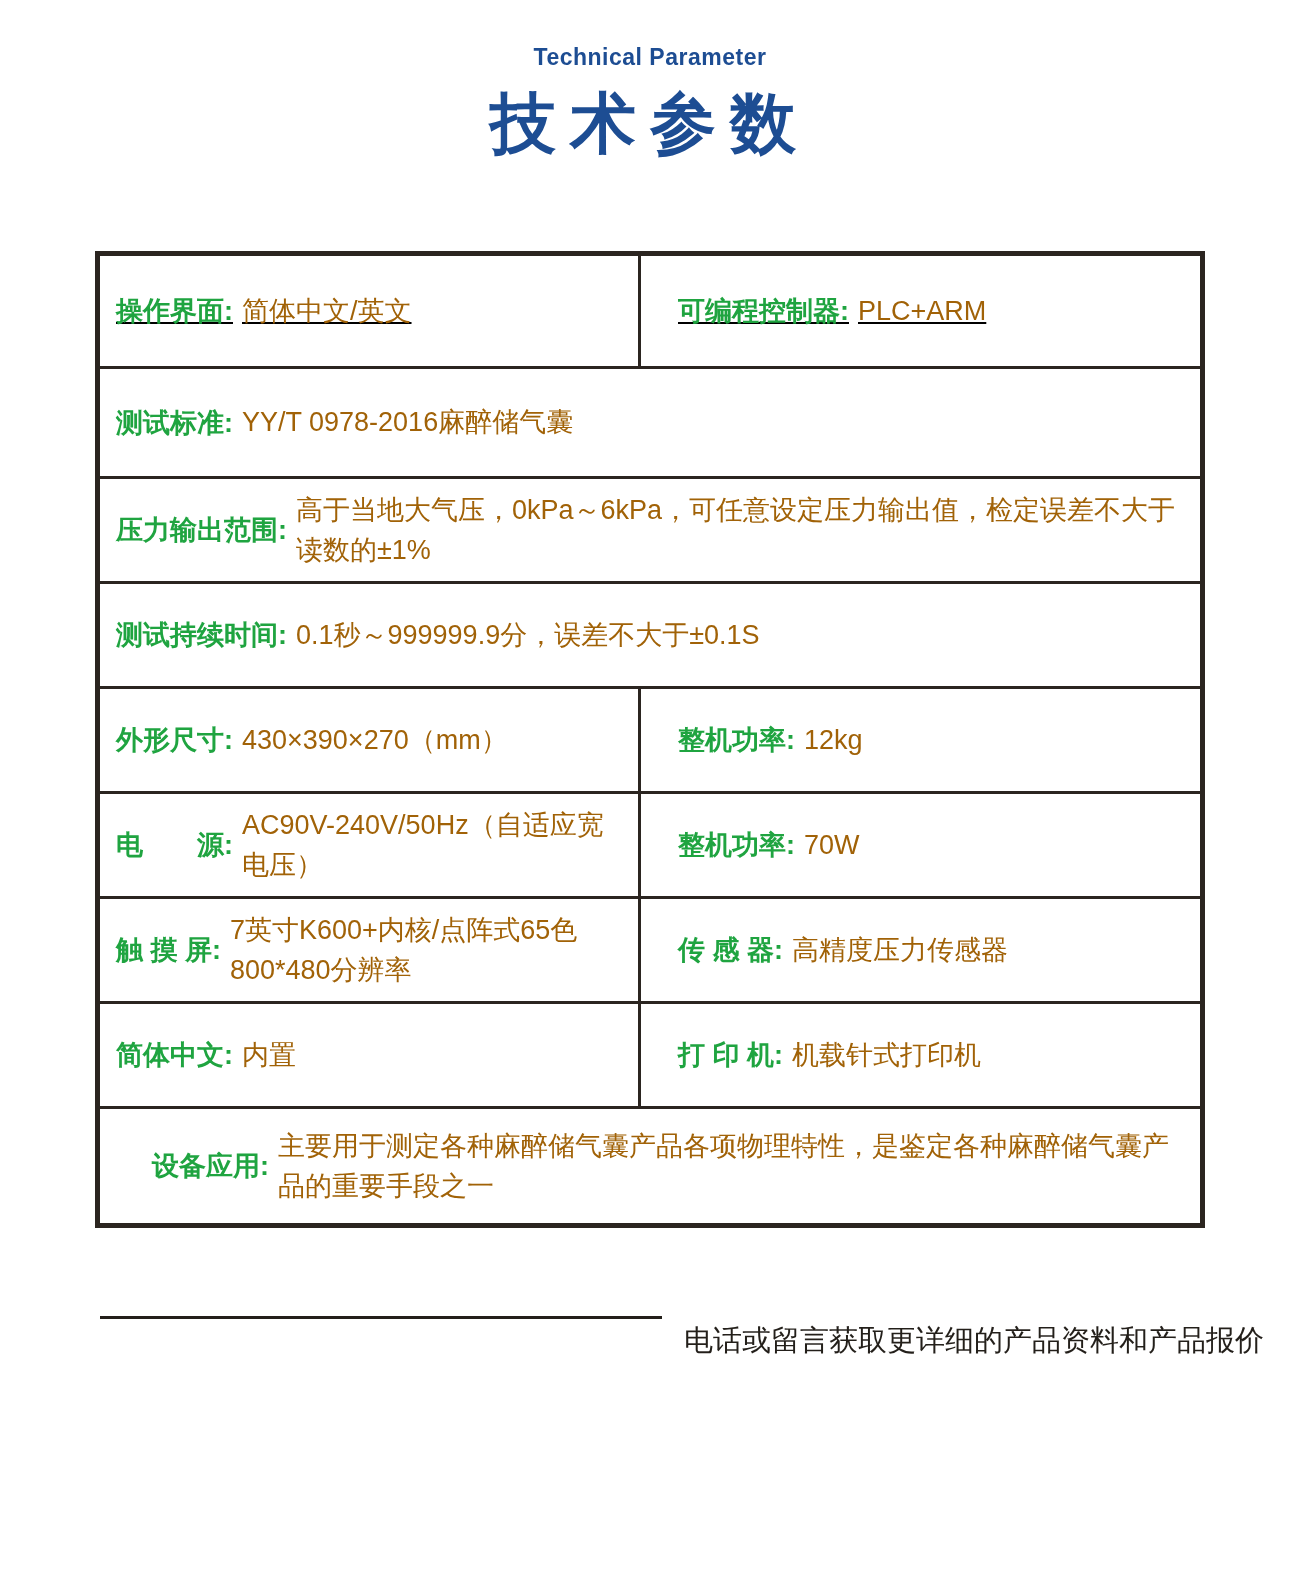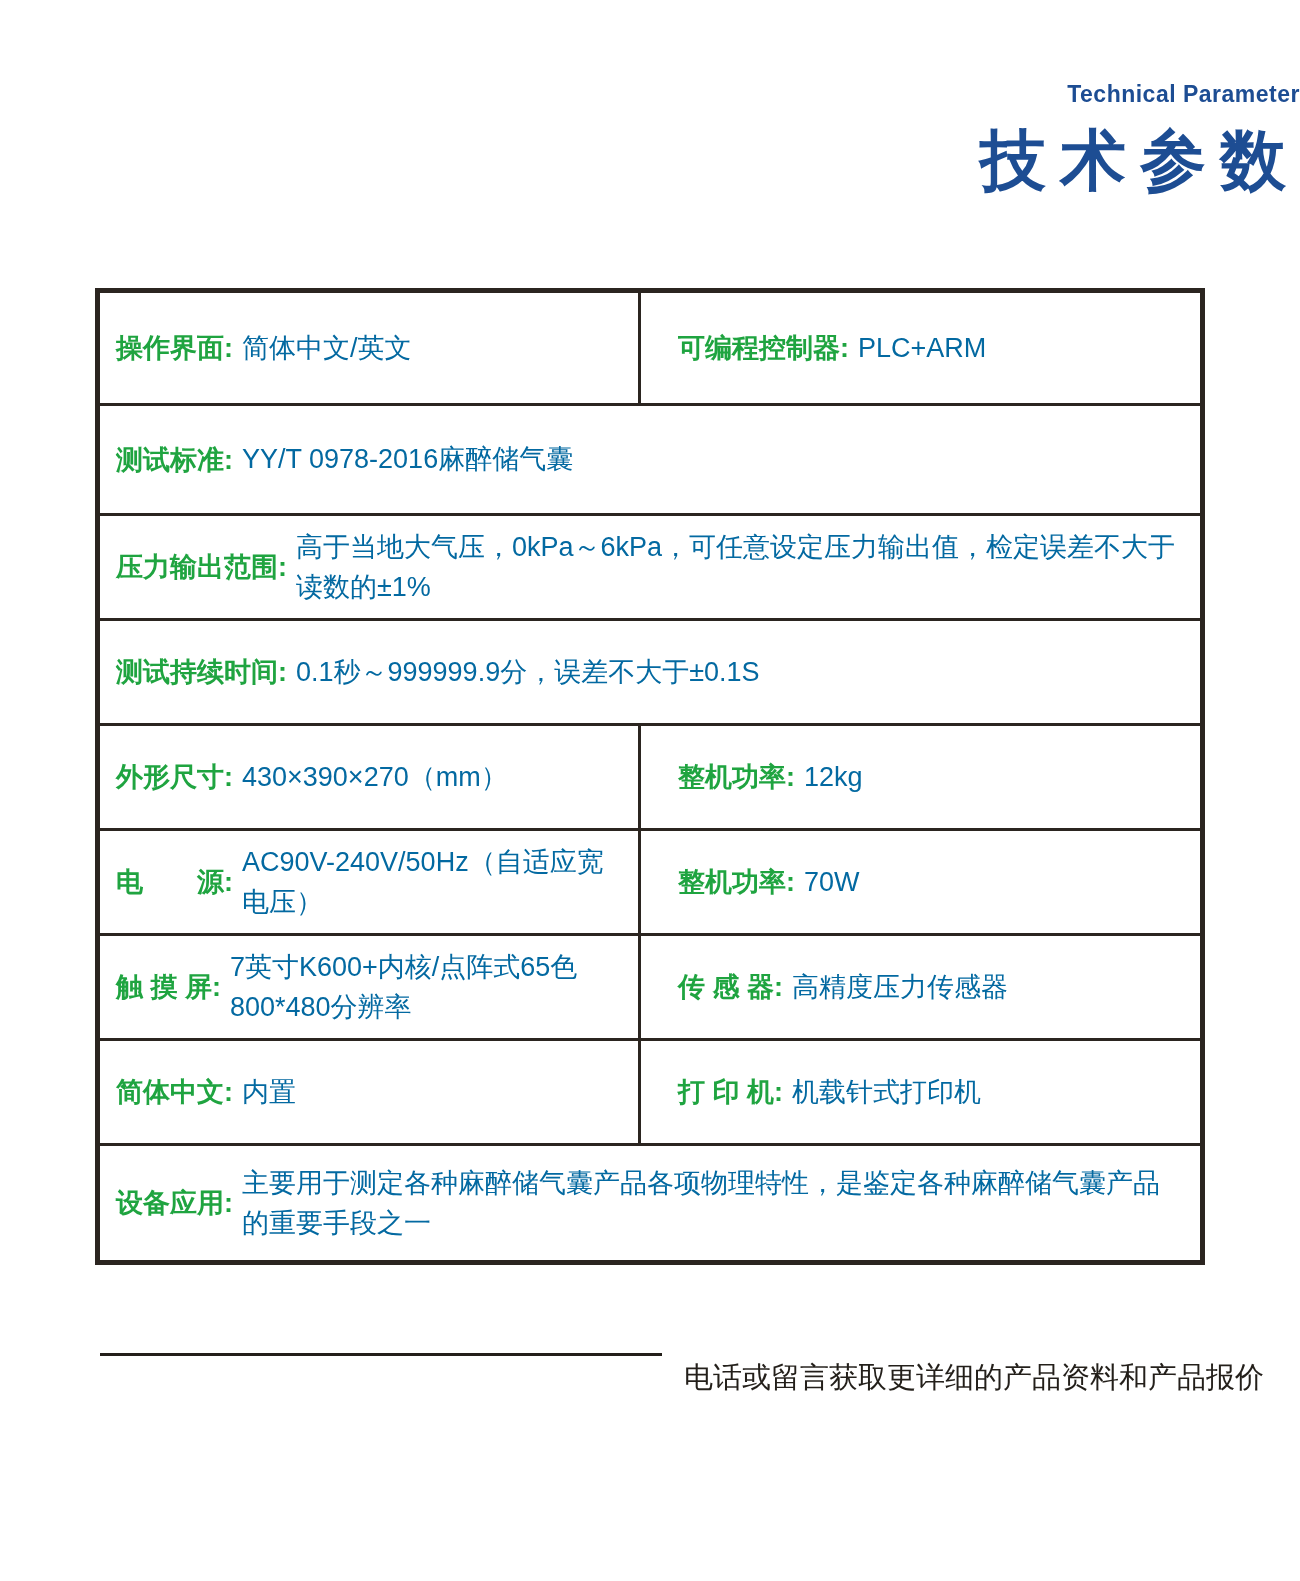--- a/index.html
+++ b/index.html
@@ -10,22 +10,22 @@
   }
   .page {
     position: relative;
     width: 1300px;
     height: 1581px;
     background: #ffffff;
     overflow: hidden;
   }
   
   .header {
-    padding-top: 81px;
-    text-align: right;
+    padding-top: 44px;
+    text-align: center;
   }
   .subtitle {
     color: #1d4d93;
     font-size: 23px;
     font-weight: bold;
     letter-spacing: 0.5px;
   }
   .title {
     margin: 8px 0 0 0;
     color: #1d4d93;
@@ -39,43 +39,43 @@
     border: 5px solid #2b2520;
     box-sizing: border-box;
   }
   .t-row {
     display: flex;
     align-items: stretch;
     border-top: 3px solid #2b2520;
     box-sizing: border-box;
     height: 105px;
   }
-  .t-row.first { border-top: none; height: 110px; }
+  .t-row.first { border-top: none; height: 110px; text-decoration: underline; }
   .t-row.tall  { height: 110px; }
-  .t-row.last  { height: 117px; }
+  .t-row.last  { height: 117px; padding-left: 36px; }
   .cell {
     flex: 1 1 0;
     display: flex;
     align-items: center;
     padding: 8px 18px 8px 16px;
     box-sizing: border-box;
     min-width: 0;
   }
   .cell.divided { border-right: 3px solid #2b2520; }
   .cell.right   { padding-left: 30px; margin-left: 7px; }
   .label {
     color: #1fa440;
     font-weight: bold;
     font-size: 27px;
     white-space: pre;
     flex: 0 0 auto;
     margin-right: 9px;
   }
   .value {
-    color: #0369a1;
+    color: #a16207;
     font-size: 27px;
     line-height: 1.5;
     white-space: pre-line;
   }
   
   .footer {
     display: flex;
     align-items: center;
     margin: 46px 95px 0 95px;
   }

